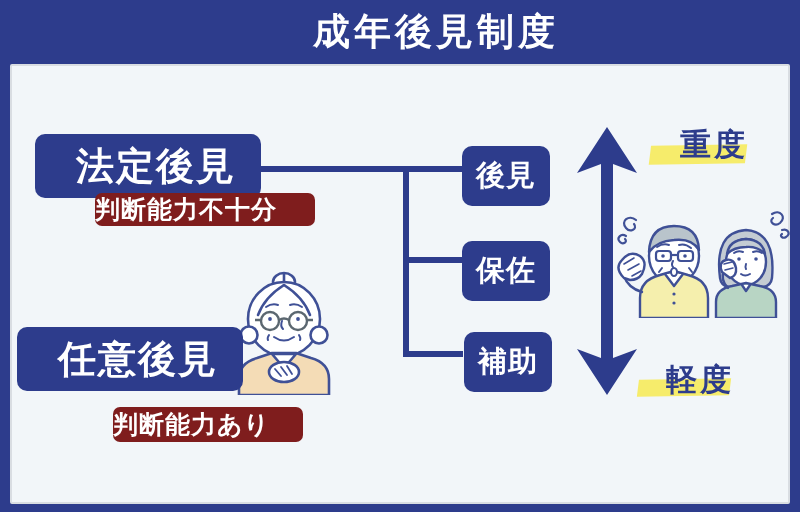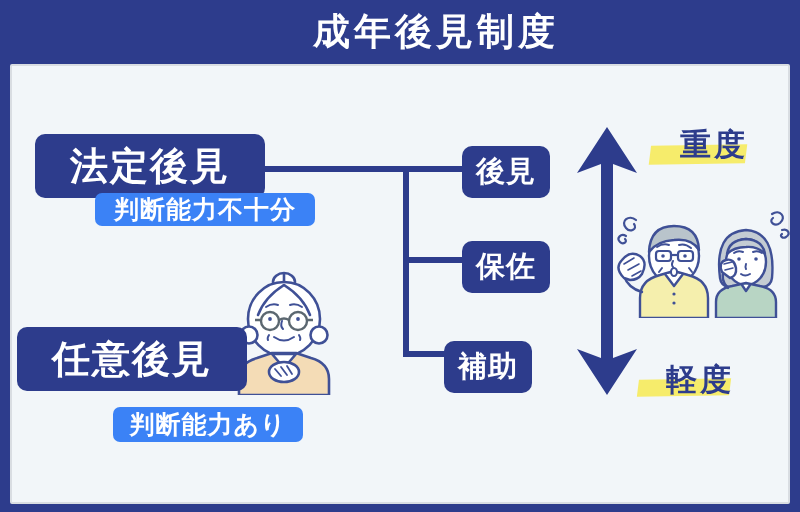--- a/index.html
+++ b/index.html
@@ -18,42 +18,42 @@
   
   .panel{
     left:10px;top:64px;width:776px;height:436px;
     background:#f2f6f9;border:2px solid #d9dde2;border-radius:2px;
   }
   
   .navy-box{
     background:#2d3c8c;border-radius:10px;color:#fff;font-weight:bold;
     display:flex;align-items:center;justify-content:center;z-index:3;
   }
-  .cat-box{width:230px;height:64px;font-size:38px;letter-spacing:2px;}
+  .cat-box{width:210px;height:64px;font-size:38px;letter-spacing:2px;padding-left:16px;}
   .legal-box{left:35px;top:134px;}
   .voluntary-box{left:17px;top:327px;}
   
   .caption{
-    background:#3b82f6;border-radius:7px;color:#fff;font-weight:bold;
-    font-size:25px;display:flex;align-items:center;justify-content:center;
+    background:#7f1d1d;border-radius:7px;color:#fff;font-weight:bold;
+    font-size:25px;display:flex;align-items:center;
     z-index:4;letter-spacing:1px;
   }
   .legal-caption{left:95px;top:193px;width:220px;height:33px;}
   .voluntary-caption{left:113px;top:407px;width:190px;height:35px;}
   
   .line{background:#2d3c8c;z-index:1;}
   .line-main{left:228px;top:166px;width:236px;height:6px;}
   .line-vert{left:403px;top:166px;width:6px;height:191px;}
   .line-hosa{left:403px;top:257px;width:60px;height:6px;}
   .line-hojo{left:403px;top:351px;width:60px;height:6px;}
   
-  .type-box{width:88px;height:52px;font-size:29px;letter-spacing:1px;}
+  .type-box{width:88px;height:60px;font-size:29px;letter-spacing:1px;}
   .type-0{left:462px;top:146px;}
   .type-1{left:462px;top:241px;}
-  .type-2{left:444px;top:332px;margin-top:9px;}
+  .type-2{left:464px;top:332px;}
   
   .arrow-svg{left:576px;top:127px;width:62px;height:268px;z-index:1;}
   
   .severity{z-index:3;width:100px;text-align:right;}
   .severity .txt{
     position:relative;z-index:1;color:#2d3c8c;font-weight:bold;
     font-size:31px;letter-spacing:3px;
   }
   .severity .band{
     position:absolute;z-index:0;background:#f6ec6b;

